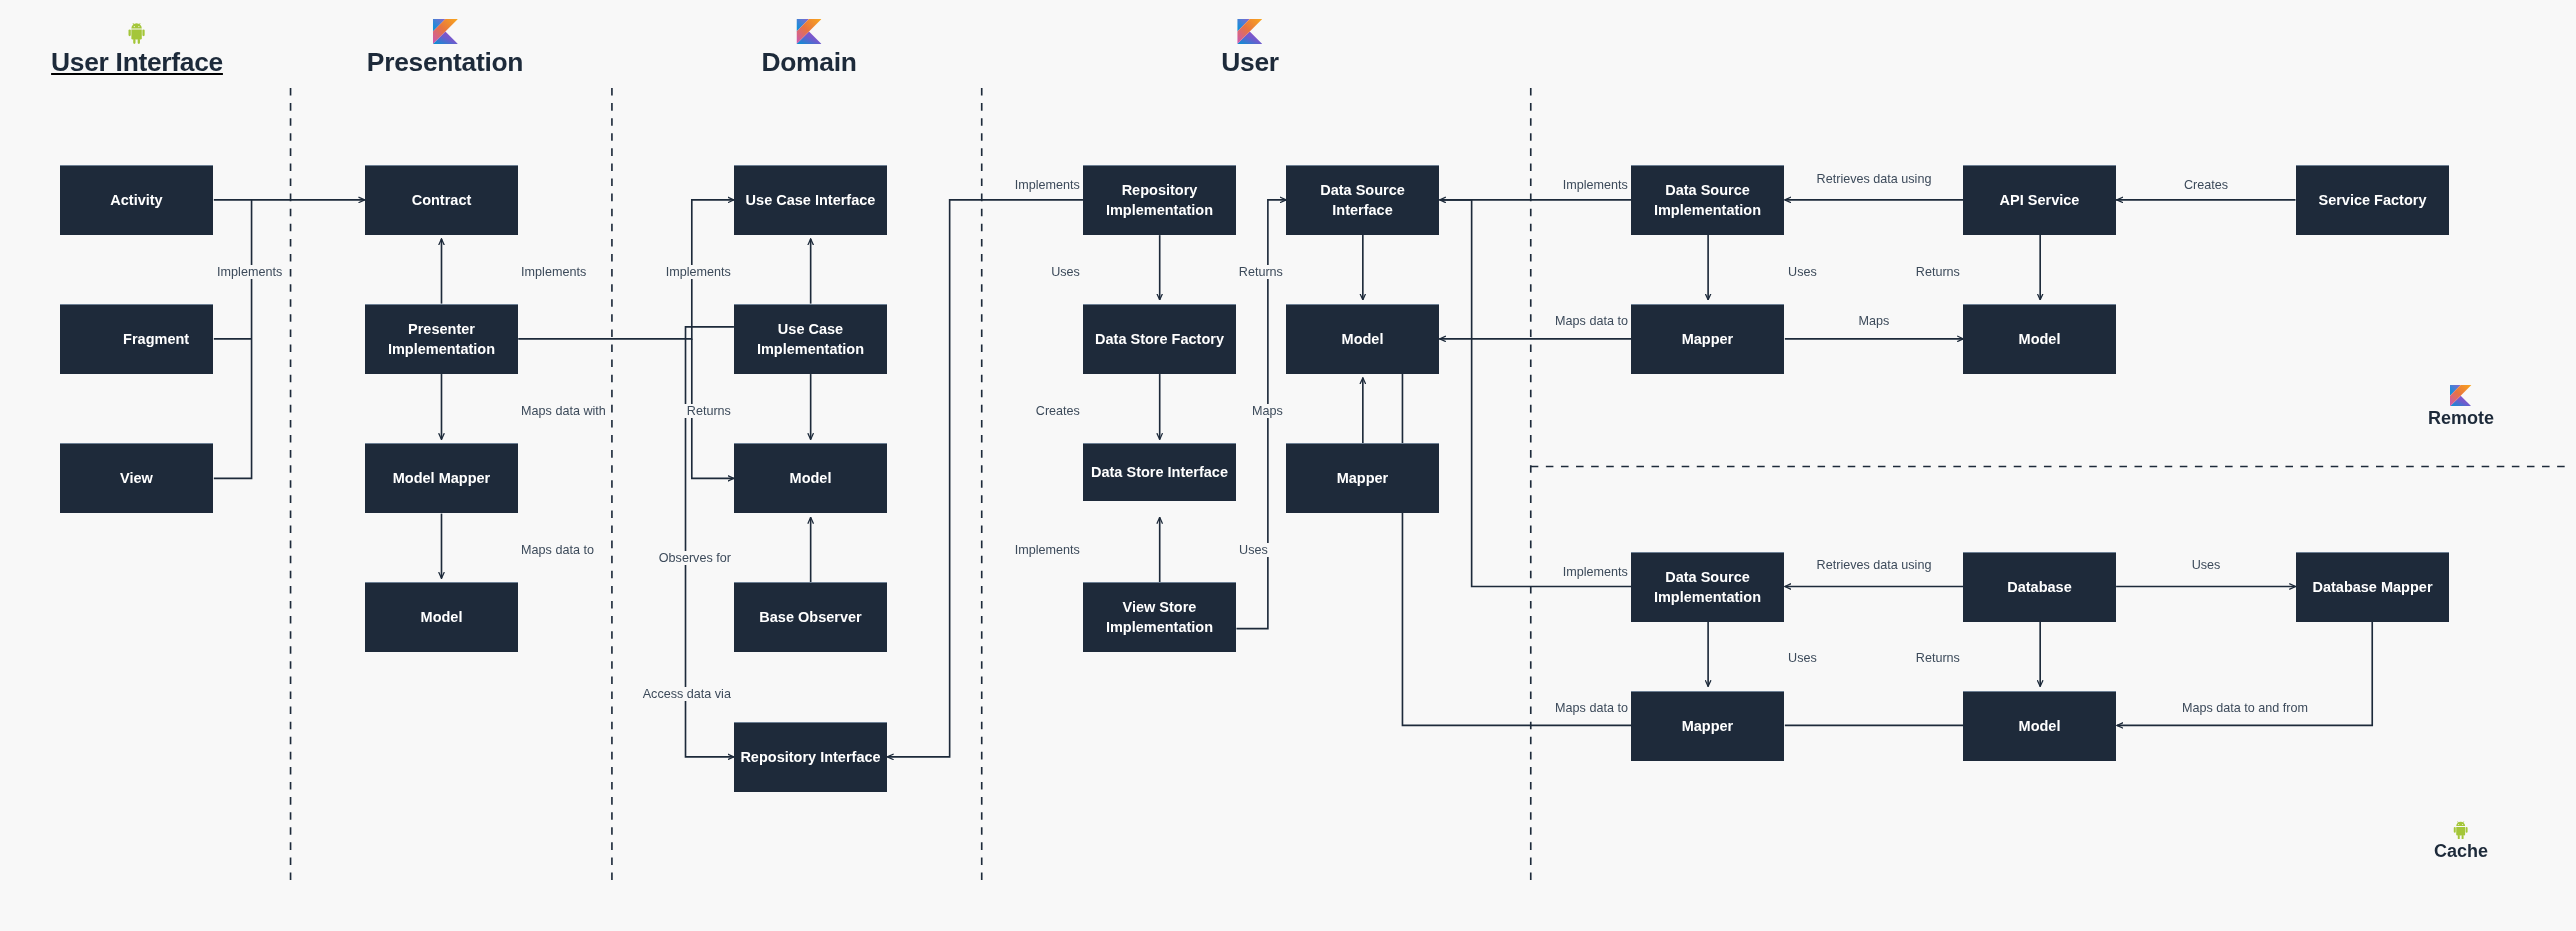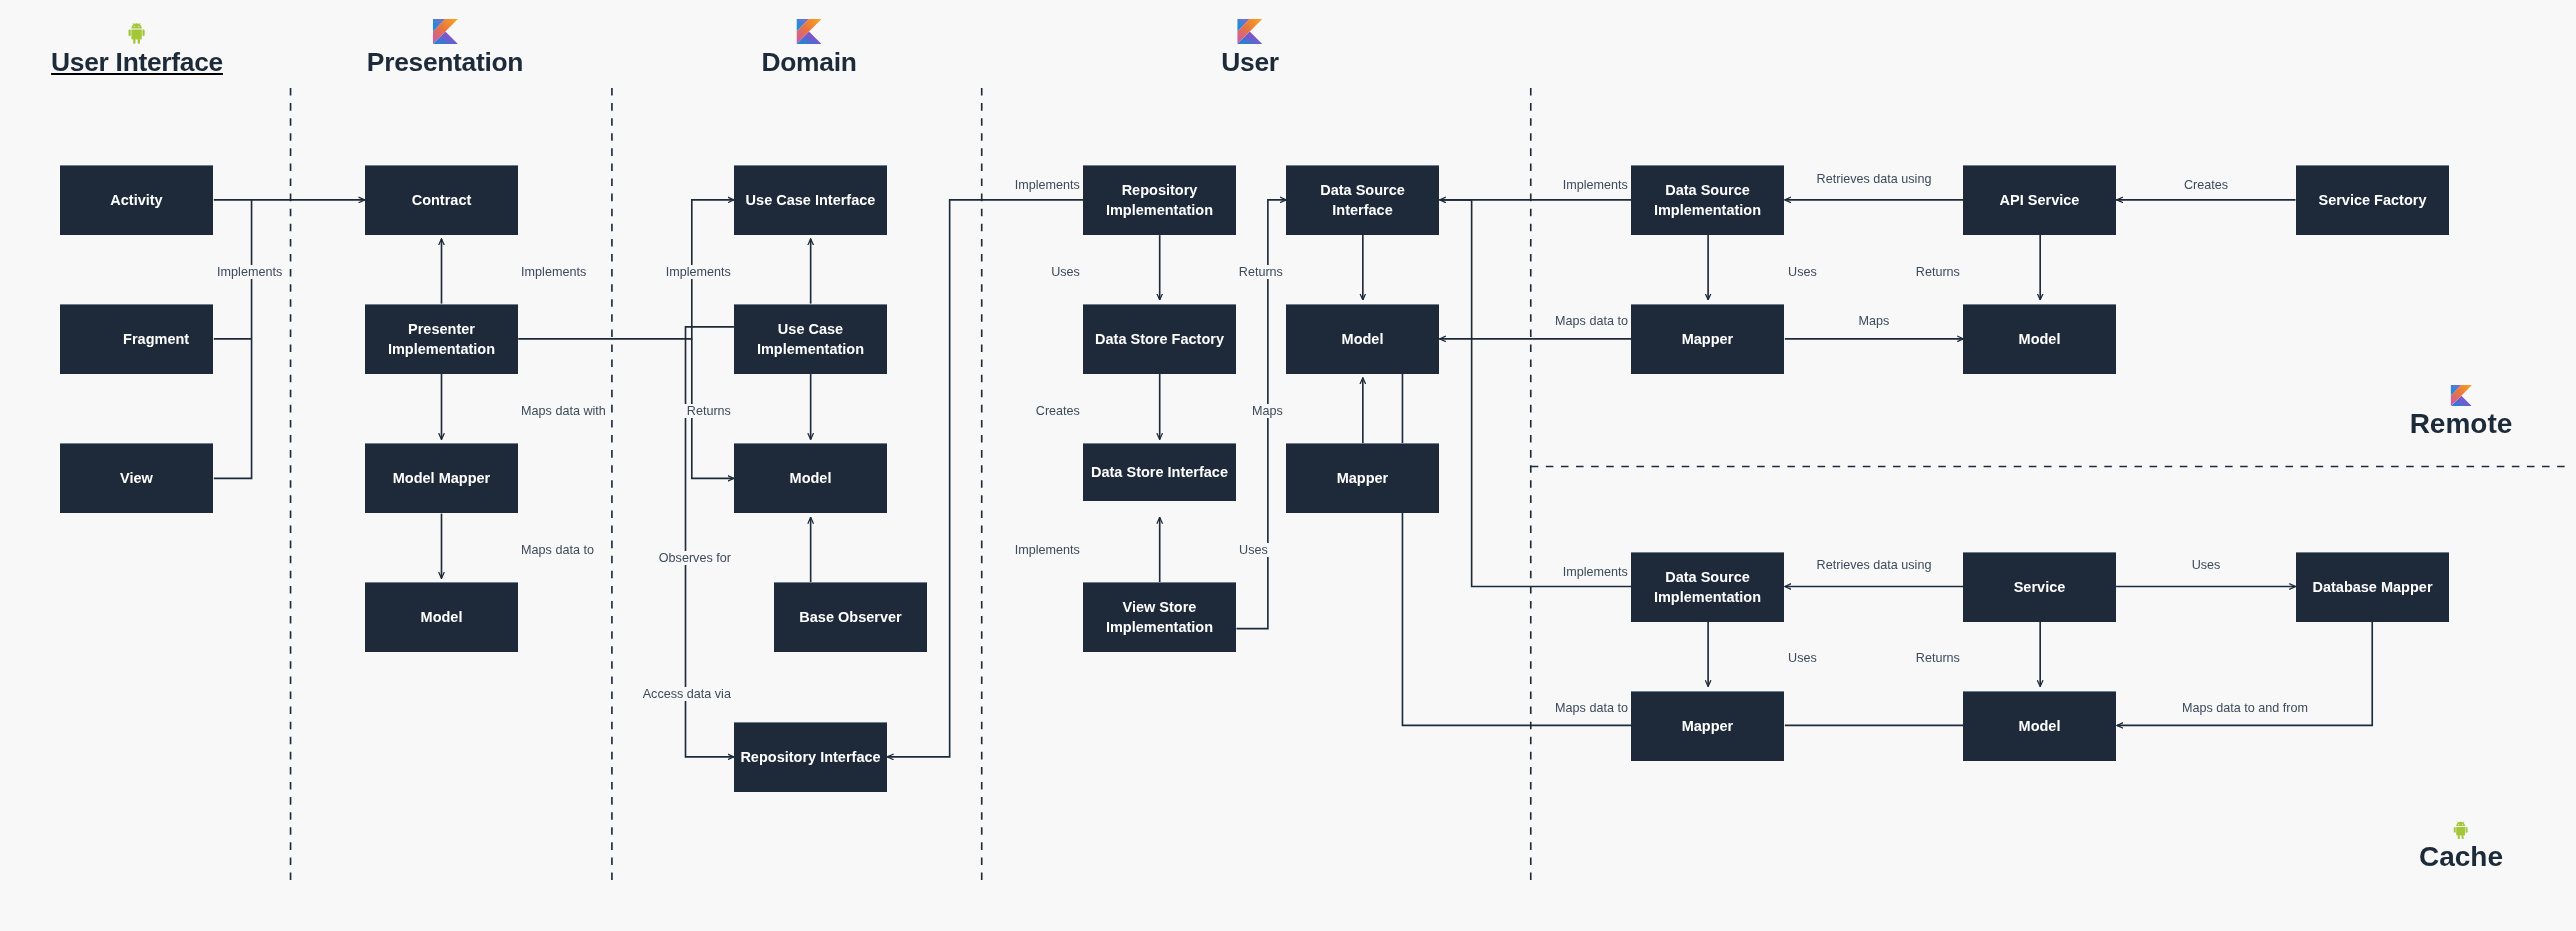--- a/index.html
+++ b/index.html
@@ -12,21 +12,21 @@
   #stage{position:relative;width:2576px;height:931px;}
   svg#wires{position:absolute;left:0;top:0;width:2576px;height:931px;pointer-events:none;}
 
   .layer-head{position:absolute;display:flex;flex-direction:column;align-items:center;}
   .layer-head .lg{width:25px;height:25px;margin-bottom:2.5px;}
   .layer-head .lbl{
     font-size:26.4px;font-weight:700;color:#1d2a3a;letter-spacing:-0.3px;white-space:nowrap;
   }
   .corner-head{position:absolute;display:flex;flex-direction:column;align-items:center;}
   .corner-head .lg{width:21.4px;height:21.4px;margin-bottom:1.3px;}
-  .corner-head .lbl{font-size:28px;font-weight:700;color:#1d2a3a;white-space:nowrap;}
+  .corner-head .lbl{font-size:18px;font-weight:700;color:#1d2a3a;white-space:nowrap;}
 
   .node{
     position:absolute;
     background:#1e2a3a;
     border-top:1.9px solid #6d7f93;
     box-sizing:border-box;
     display:flex;align-items:center;justify-content:center;
     color:#ffffff;font-size:14.5px;font-weight:700;
     text-align:center;line-height:1.32;
     padding:1.3px 3.8px;
@@ -224,37 +224,37 @@
       <div class="node" style="left: 60px; top: 165px; width: 153px; height: 70px;">Activity</div>
       <div class="node" style="left: 60px; top: 304px; width: 153px; height: 70px; padding-left: 43px;">Fragment</div>
       <div class="node" style="left: 60px; top: 443px; width: 153px; height: 70px;">View</div>
       <div class="node" style="left: 365px; top: 165px; width: 153px; height: 70px;">Contract</div>
       <div class="node" style="left: 365px; top: 304px; width: 153px; height: 70px;">Presenter Implementation</div>
       <div class="node" style="left: 365px; top: 443px; width: 153px; height: 70px;">Model Mapper</div>
       <div class="node" style="left: 365px; top: 582px; width: 153px; height: 70px;">Model</div>
       <div class="node" style="left: 734px; top: 165px; width: 153px; height: 70px;">Use Case Interface</div>
       <div class="node" style="left: 734px; top: 304px; width: 153px; height: 70px;">Use Case Implementation</div>
       <div class="node" style="left: 734px; top: 443px; width: 153px; height: 70px;">Model</div>
-      <div class="node" style="left: 734px; top: 582px; width: 153px; height: 70px; margin-left: 40px;">Base Observer</div>
+      <div class="node" style="left: 734px; top: 582px; width: 153px; height: 70px;">Base Observer</div>
       <div class="node" style="left: 734px; top: 722px; width: 153px; height: 70px;">Repository Interface</div>
       <div class="node" style="left: 1083px; top: 165px; width: 153px; height: 70px;">Repository Implementation</div>
       <div class="node" style="left: 1083px; top: 304px; width: 153px; height: 70px;">Data Store Factory</div>
       <div class="node" style="left: 1083px; top: 443px; width: 153px; height: 58px;">Data Store Interface</div>
       <div class="node" style="left: 1083px; top: 582px; width: 153px; height: 70px;">View Store Implementation</div>
       <div class="node" style="left: 1286px; top: 165px; width: 153px; height: 70px;">Data Source Interface</div>
       <div class="node" style="left: 1286px; top: 304px; width: 153px; height: 70px;">Model</div>
       <div class="node" style="left: 1286px; top: 443px; width: 153px; height: 70px;">Mapper</div>
       <div class="node" style="left: 1631px; top: 165px; width: 153px; height: 70px;">Data Source Implementation</div>
       <div class="node" style="left: 1631px; top: 304px; width: 153px; height: 70px;">Mapper</div>
       <div class="node" style="left: 1963px; top: 165px; width: 153px; height: 70px;">API Service</div>
       <div class="node" style="left: 1963px; top: 304px; width: 153px; height: 70px;">Model</div>
       <div class="node" style="left: 2296px; top: 165px; width: 153px; height: 70px;">Service Factory</div>
       <div class="node" style="left: 1631px; top: 552px; width: 153px; height: 70px;">Data Source Implementation</div>
       <div class="node" style="left: 1631px; top: 691px; width: 153px; height: 70px;">Mapper</div>
-      <div class="node" style="left: 1963px; top: 552px; width: 153px; height: 70px;">Service</div>
+      <div class="node" style="left: 1963px; top: 552px; width: 153px; height: 70px;">Database</div>
       <div class="node" style="left: 1963px; top: 691px; width: 153px; height: 70px;">Model</div>
       <div class="node" style="left: 2296px; top: 552px; width: 153px; height: 70px;">Database Mapper</div>
     </div>
 
   <div id="labels-host">
       <div class="edge-label left" style="left: 214px; top: 272px;">Implements</div>
       <div class="edge-label left" style="left: 518px; top: 272px;">Implements</div>
       <div class="edge-label left" style="left: 518px; top: 411px;">Maps data with</div>
       <div class="edge-label left" style="left: 518px; top: 550px;">Maps data to</div>
       <div class="edge-label right" style="left: 734px; top: 272px;">Implements</div>

